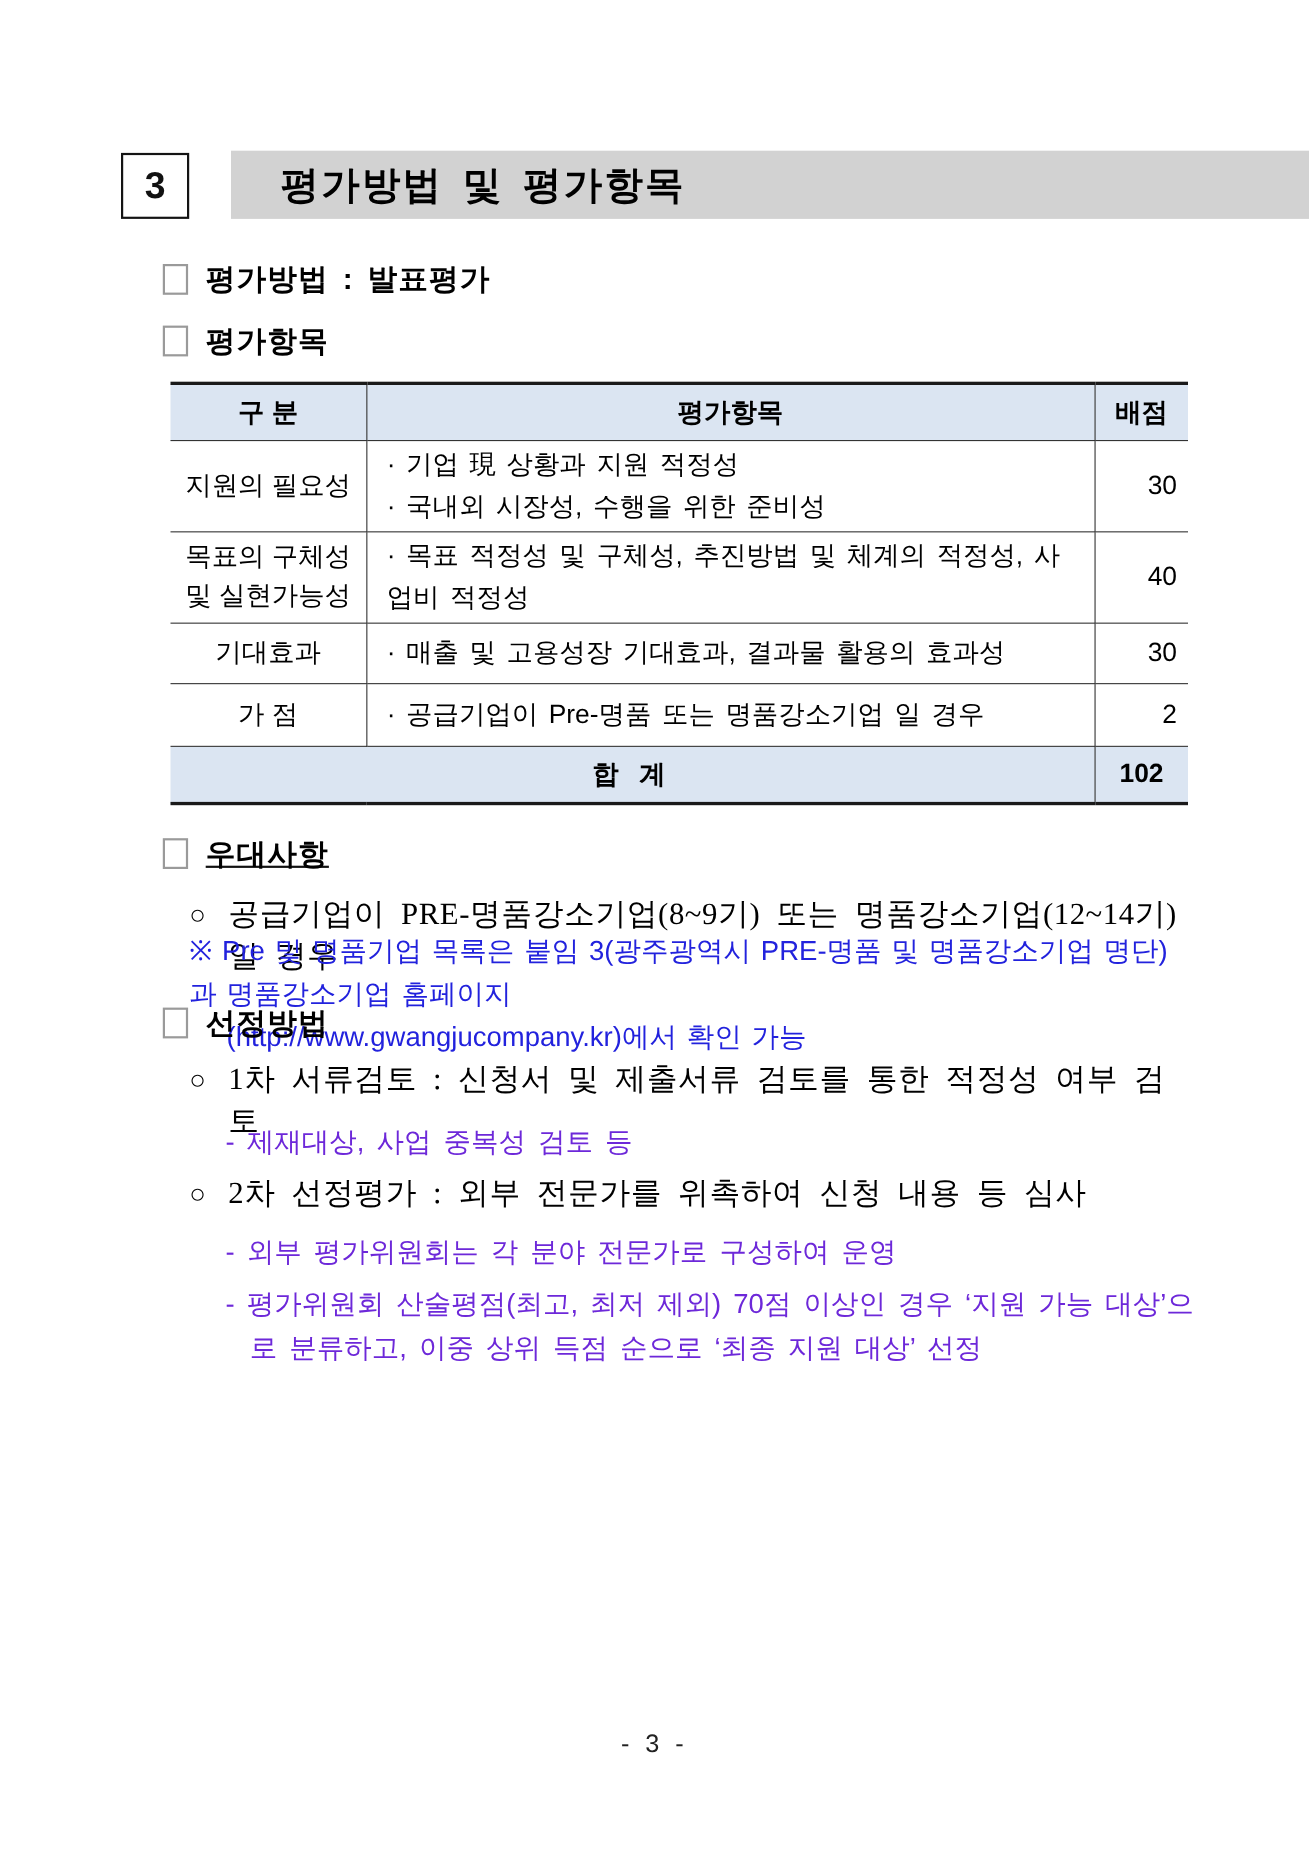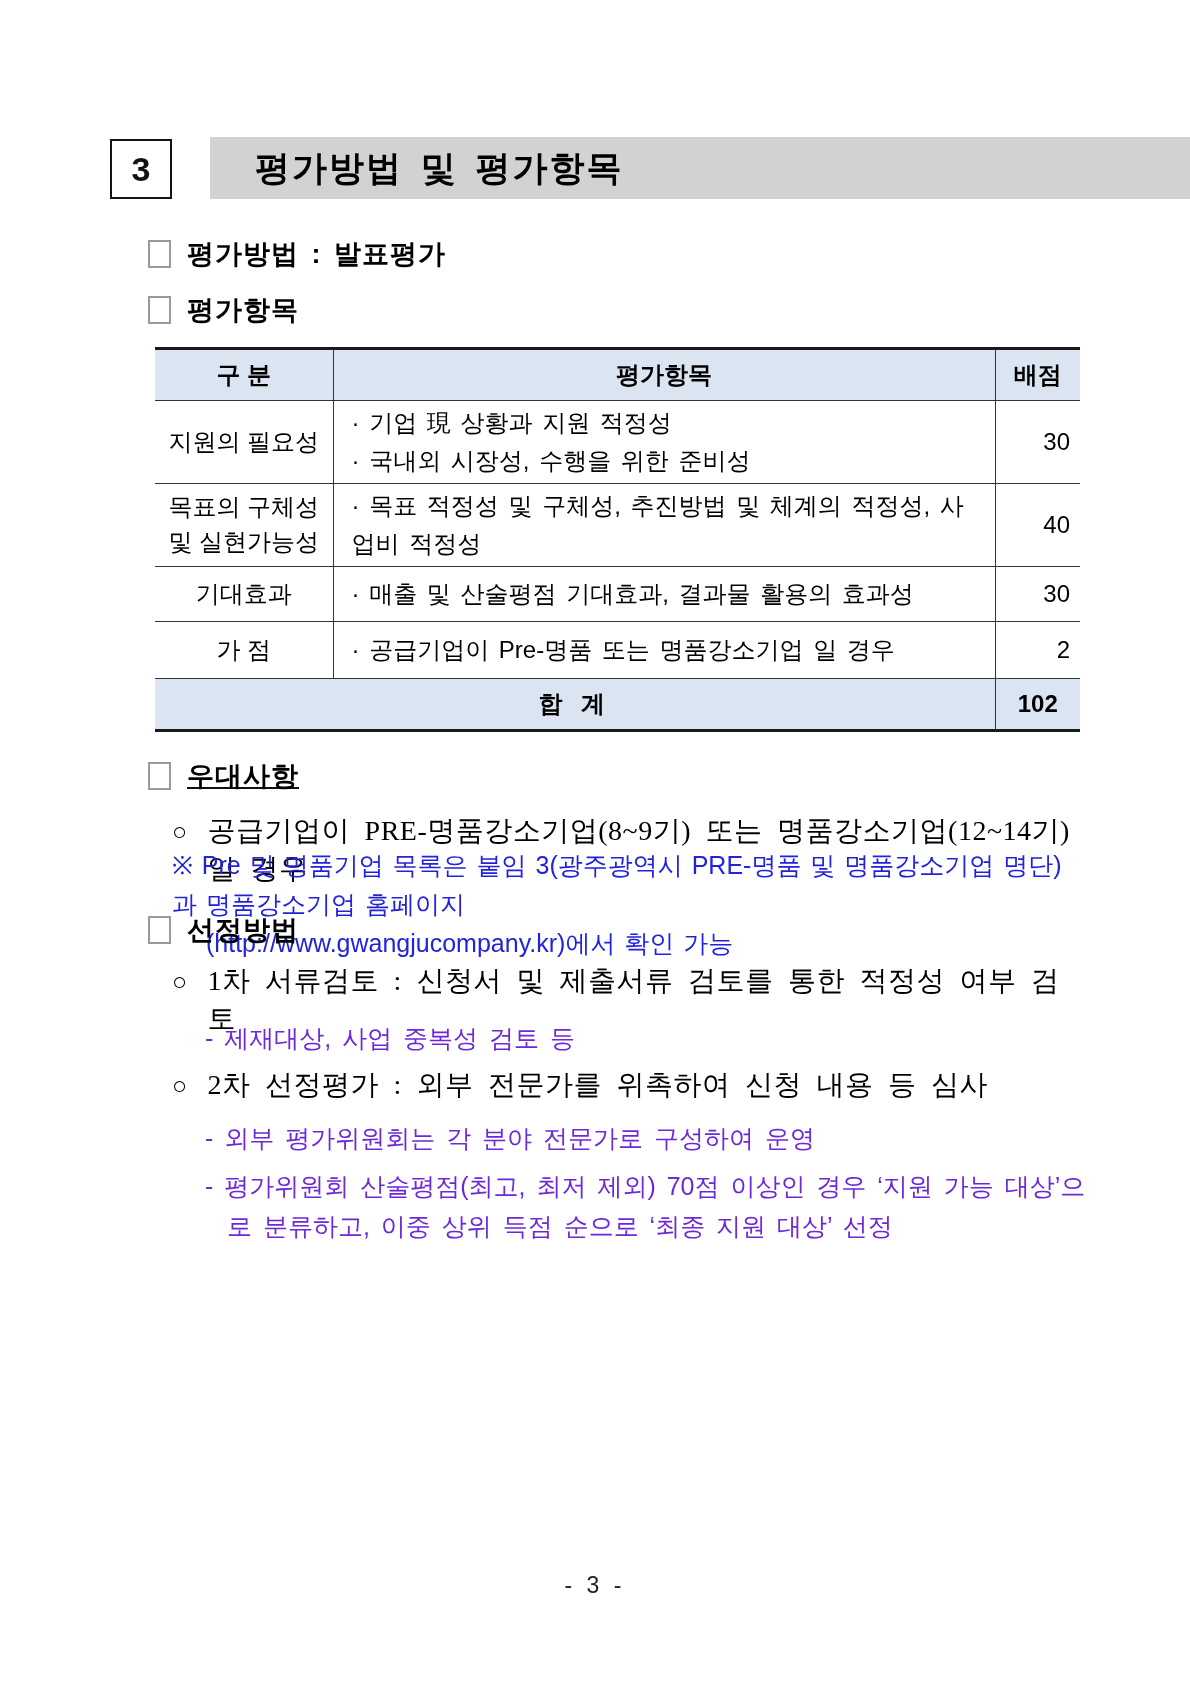--- a/index.html
+++ b/index.html
@@ -128,21 +128,21 @@
       <tr class="r row2">
         <td class="cat">목표의 구체성 및 실현가능성</td>
         <td class="items">
           <span class="cell-line">· 목표 적정성 및 구체성, 추진방법 및 체계의 적정성, 사업비 적정성</span>
         </td>
         <td class="score">40</td>
       </tr>
       <tr class="r row3">
         <td class="cat">기대효과</td>
         <td class="items">
-          <span class="cell-line">· 매출 및 산술평점 기대효과, 결과물 활용의 효과성</span>
+          <span class="cell-line">· 매출 및 고용성장 기대효과, 결과물 활용의 효과성</span>
         </td>
         <td class="score">30</td>
       </tr>
       <tr class="r row4">
         <td class="cat">가 점</td>
         <td class="items">
           <span class="cell-line">· 공급기업이 Pre-명품 또는 명품강소기업 일 경우</span>
         </td>
         <td class="score">2</td>
       </tr>

